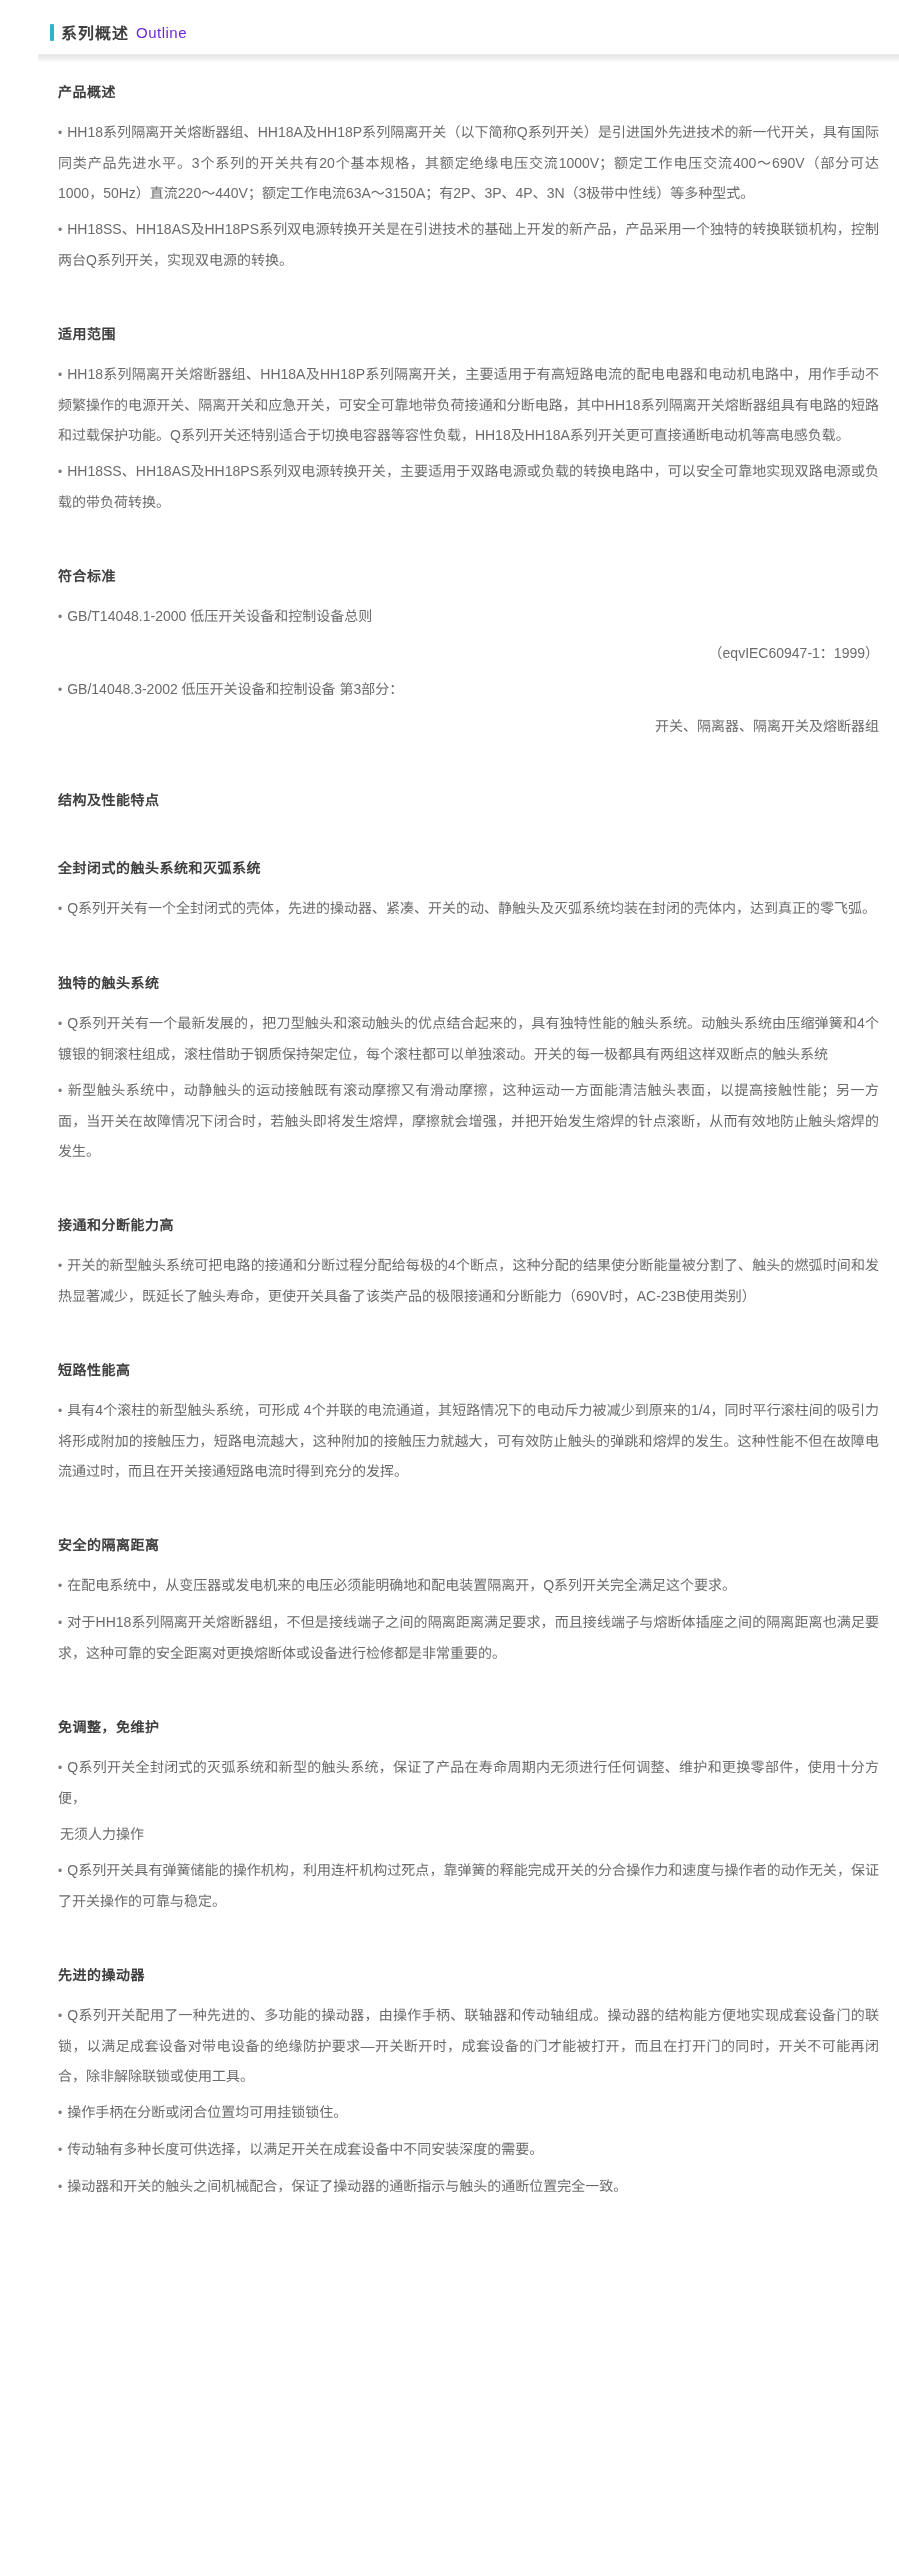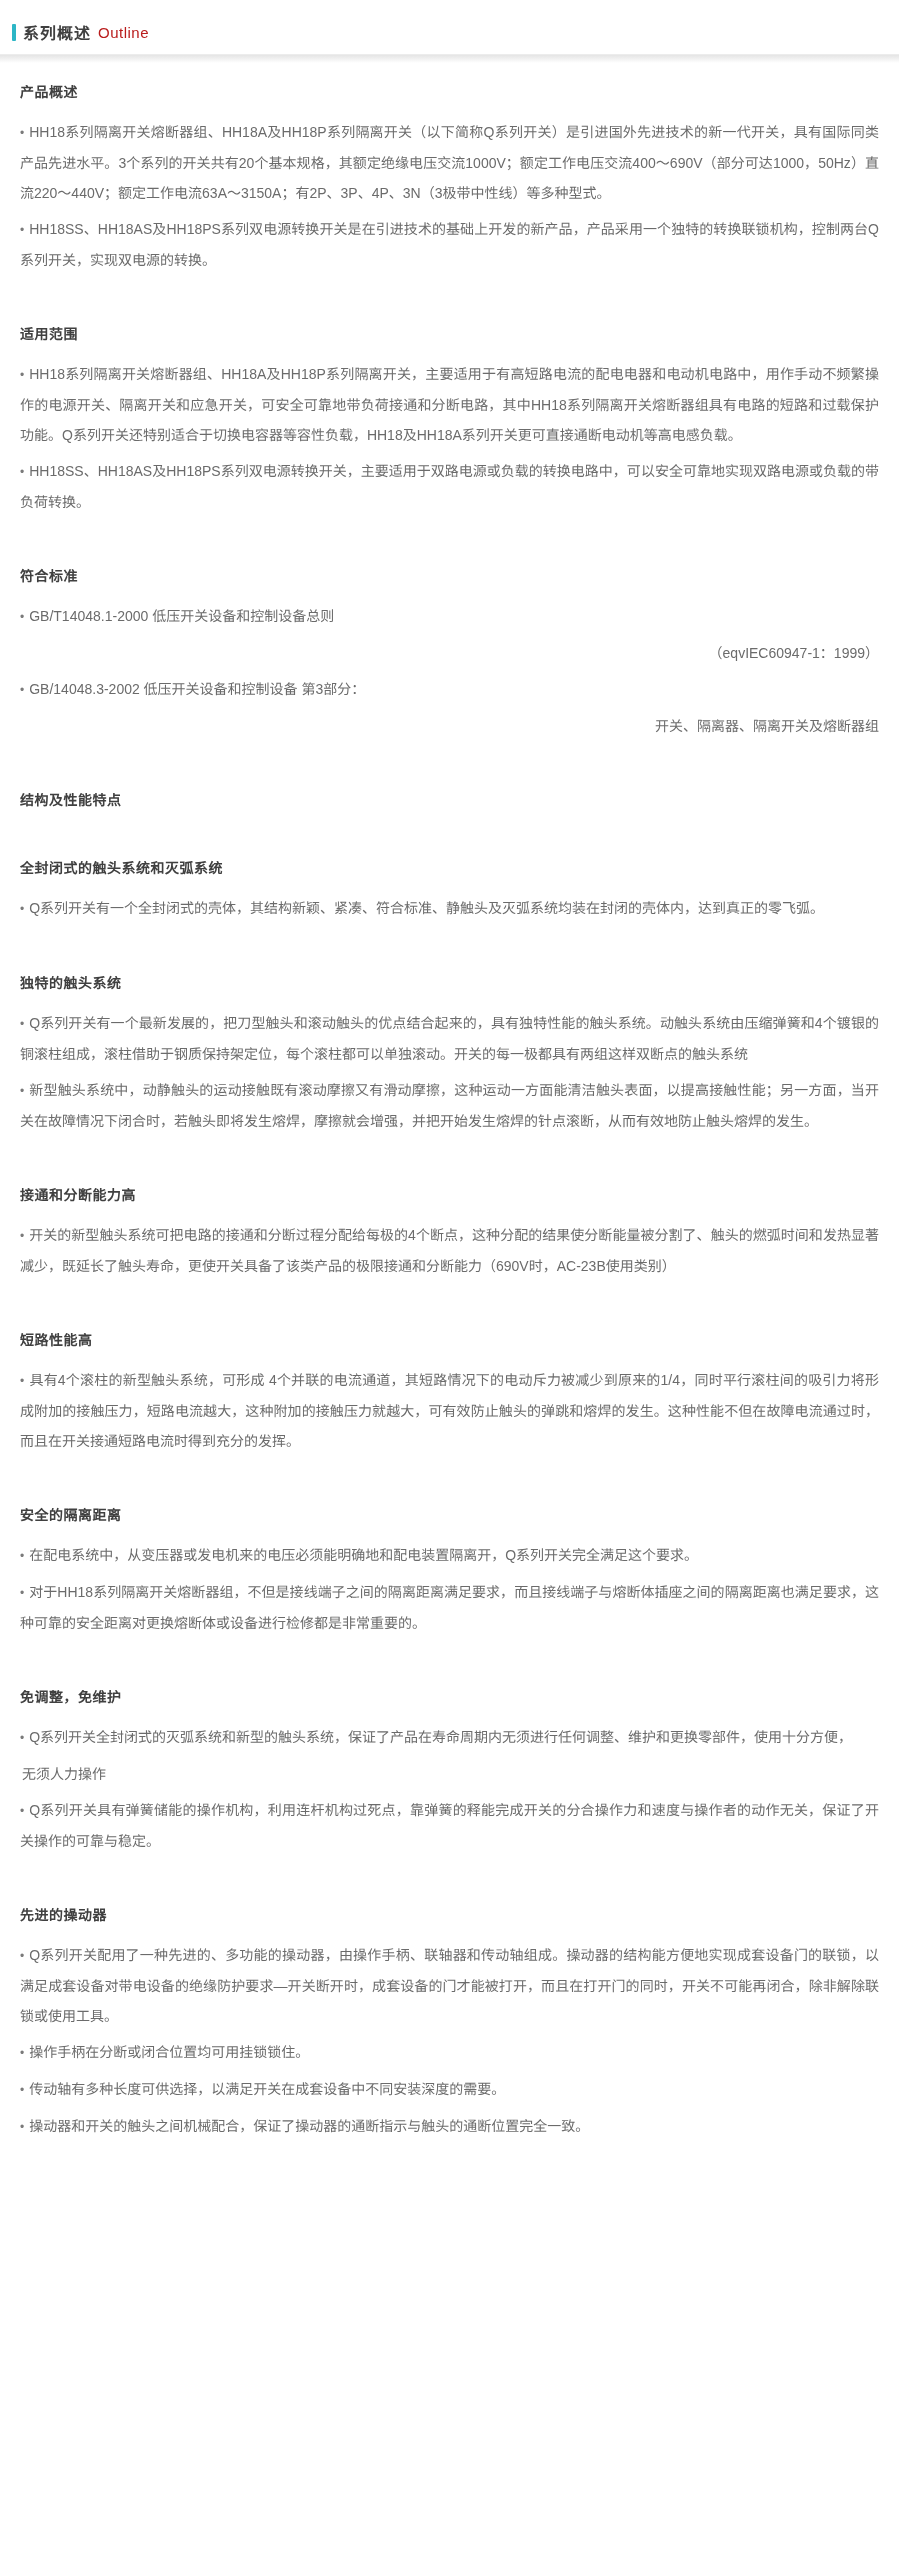--- a/index.html
+++ b/index.html
@@ -1,20 +1,20 @@
 <!DOCTYPE html>
 <html lang="zh-CN"><head>
 <meta charset="utf-8">
 <title>系列概述 Outline</title>
 <style>
   * { box-sizing: border-box; }
   html, body { margin: 0; padding: 0; background: #ffffff; }
   body { font-family: "Liberation Sans", "DejaVu Sans", sans-serif; }
 
-  .page { width: 899px; min-height: 2576px; margin: 0 auto; background: #ffffff; }
+  .page { width: 899px; min-height: 2576px; margin: 0 auto; background: #ffffff; padding-left: 38px; }
 
   .page-header { display: flex; align-items: center; gap: 7px; padding: 20px 0 10px 12px; }
   .accent-bar { display: inline-block; width: 4px; height: 17px; border-radius: 1px; background: #2cb6c6; }
   .title-cn { font-size: 16px; font-weight: bold; color: #3f3f3f; margin: 0; letter-spacing: 1px; }
   .title-en { font-size: 15px; color: #a6dde6; letter-spacing: 0.5px; }
 
   .header-divider { height: 9px; background: linear-gradient(to bottom, #e4e4e4, #ffffff); border-top: 1px solid #ececec; }
 
   .content { padding: 2px 20px 30px 20px; }
 
@@ -31,21 +31,21 @@
   .sub-c { padding-left: 108px; }
 </style>
 </head>
 <body>
 
 <div class="page">
 
   <header class="page-header">
     <span class="accent-bar" style="background: rgb(44, 182, 198);"></span>
     <h1 class="title-cn">系列概述</h1>
-    <span class="title-en" style="color: #b91c1c;">Outline</span>
+    <span class="title-en" style="color: #6d28d9;">Outline</span>
   </header>
 
   <div class="header-divider"></div>
 
   <main class="content">
       <section class="section">
         <h2 class="section-heading">产品概述</h2>
         <p class="para bullet"><span class="dot">•</span><span>HH18系列隔离开关熔断器组、HH18A及HH18P系列隔离开关（以下简称Q系列开关）是引进国外先进技术的新一代开关，具有国际同类产品先进水平。3个系列的开关共有20个基本规格，其额定绝缘电压交流1000V；额定工作电压交流400～690V（部分可达1000，50Hz）直流220～440V；额定工作电流63A～3150A；有2P、3P、4P、3N（3极带中性线）等多种型式。</span></p>
         <p class="para bullet"><span class="dot">•</span><span>HH18SS、HH18AS及HH18PS系列双电源转换开关是在引进技术的基础上开发的新产品，产品采用一个独特的转换联锁机构，控制两台Q系列开关，实现双电源的转换。</span></p>
       </section>
@@ -59,21 +59,21 @@
         <p class="para bullet"><span class="dot">•</span><span>GB/T14048.1-2000 低压开关设备和控制设备总则</span></p>
         <p class="para sub sub-a"><span>（eqvIEC60947-1：1999）</span></p>
         <p class="para bullet"><span class="dot">•</span><span>GB/14048.3-2002 低压开关设备和控制设备 第3部分：</span></p>
         <p class="para sub sub-b"><span>开关、隔离器、隔离开关及熔断器组</span></p>
       </section>
       <section class="section">
         <h2 class="section-heading">结构及性能特点</h2>
       </section>
       <section class="section">
         <h2 class="section-heading">全封闭式的触头系统和灭弧系统</h2>
-        <p class="para bullet"><span class="dot">•</span><span>Q系列开关有一个全封闭式的壳体，其结构新颖、紧凑、符合标准、静触头及灭弧系统均装在封闭的壳体内，达到真正的零飞弧。</span></p>
+        <p class="para bullet"><span class="dot">•</span><span>Q系列开关有一个全封闭式的壳体，先进的操动器、紧凑、开关的动、静触头及灭弧系统均装在封闭的壳体内，达到真正的零飞弧。</span></p>
       </section>
       <section class="section">
         <h2 class="section-heading">独特的触头系统</h2>
         <p class="para bullet"><span class="dot">•</span><span>Q系列开关有一个最新发展的，把刀型触头和滚动触头的优点结合起来的，具有独特性能的触头系统。动触头系统由压缩弹簧和4个镀银的铜滚柱组成，滚柱借助于钢质保持架定位，每个滚柱都可以单独滚动。开关的每一极都具有两组这样双断点的触头系统</span></p>
         <p class="para bullet"><span class="dot">•</span><span>新型触头系统中，动静触头的运动接触既有滚动摩擦又有滑动摩擦，这种运动一方面能清洁触头表面，以提高接触性能；另一方面，当开关在故障情况下闭合时，若触头即将发生熔焊，摩擦就会增强，并把开始发生熔焊的针点滚断，从而有效地防止触头熔焊的发生。</span></p>
       </section>
       <section class="section">
         <h2 class="section-heading">接通和分断能力高</h2>
         <p class="para bullet"><span class="dot">•</span><span>开关的新型触头系统可把电路的接通和分断过程分配给每极的4个断点，这种分配的结果使分断能量被分割了、触头的燃弧时间和发热显著减少，既延长了触头寿命，更使开关具备了该类产品的极限接通和分断能力（690V时，AC-23B使用类别）</span></p>
       </section>

